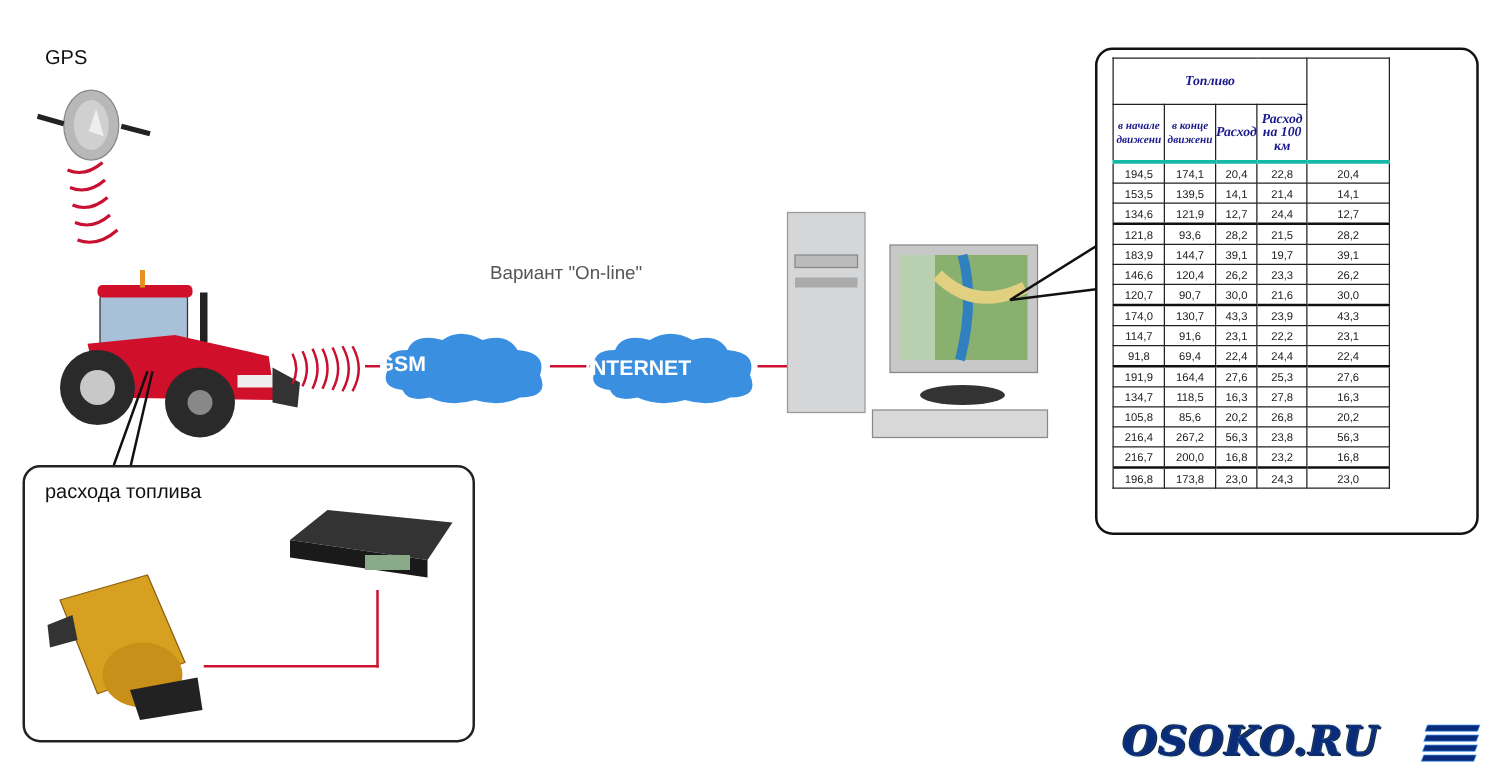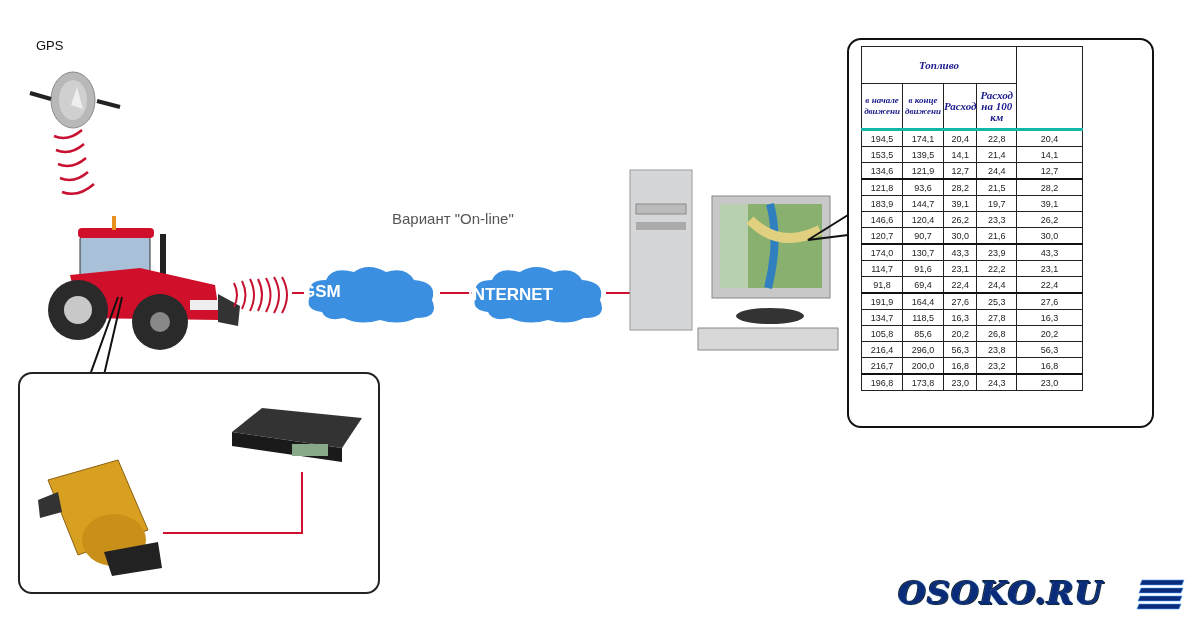--- a/index.html
+++ b/index.html
@@ -1,20 +1,20 @@
 <!DOCTYPE html>
 <html><head>
 <meta charset="utf-8">
 <style>
   html, body { margin:0; padding:0; }
   body { width:1200px; height:619px; background:#ffffff; position:relative; overflow:hidden; font-family:"Liberation Sans", sans-serif; }
   .abs { position:absolute; }
 
   
-  #gps-label { left:36px; top:38px; font-size:13px; color:#111; }
+  #gps-label { left:36px; top:38px; font-size:16px; color:#111; }
   #satellite { left:25px; top:65px; width:100px; height:70px; }
   #gps-waves { left:48px; top:128px; width:60px; height:70px; }
 
   
   #tractor { left:40px; top:210px; width:210px; height:150px; }
   #tractor-waves { left:230px; top:275px; width:62px; height:40px; }
 
   
   #online-label { left:392px; top:210px; font-size:15px; color:#555; }
   .cloud { position:absolute; }
@@ -25,21 +25,21 @@
   #cloud-gsm .cloud-label { top:20px; }
   #cloud-internet .cloud-label { top:23px; }
 
   
   .red-line { position:absolute; background:#d01030; }
 
   
   #computer { left:620px; top:160px; width:240px; height:200px; }
 
   
-  #table-callout { left:847px; top:38px; width:307px; height:390px; border:2px solid #111; border-radius:14px; background:#fff; box-sizing:border-box; }
+  #table-callout { left:876px; top:38px; width:307px; height:390px; border:2px solid #111; border-radius:14px; background:#fff; box-sizing:border-box; }
   #fuel-table { position:absolute; left:12px; top:6px; border-collapse:collapse; width:222px; }
   #fuel-table td, #fuel-table th { border:1.5px solid #222; font-size:9px; text-align:center; color:#222; padding:0; }
   #fuel-table th { font-family:"Liberation Serif", serif; font-style:italic; font-weight:bold; color:#1a1a8c; }
   #fuel-table th.title { height:36px; font-size:11px; }
   #fuel-table th.sub { height:44px; font-size:9px; line-height:11px; }
   #fuel-table th.sub.big { font-size:11px; }
   #fuel-table td { height:15px; }
   #fuel-table .extra { width:65px; }
   #fuel-table tr.thick td { border-top:2.5px solid #111;margin-top:12px; }
   #fuel-table tbody tr:first-child td { border-top:3px solid #14b8a6; }
@@ -235,21 +235,21 @@
         </tr>
         <tr>
           <td>105,8</td>
           <td>85,6</td>
           <td>20,2</td>
           <td>26,8</td>
           <td>20,2</td>
         </tr>
         <tr>
           <td>216,4</td>
-          <td>296,0</td>
+          <td>267,2</td>
           <td>56,3</td>
           <td>23,8</td>
           <td>56,3</td>
         </tr>
         <tr>
           <td>216,7</td>
           <td>200,0</td>
           <td>16,8</td>
           <td>23,2</td>
           <td>16,8</td>
@@ -264,20 +264,21 @@
       </tbody>
   </table>
 </div>
 
 <svg class="abs" style="left:90px; top:295px;" width="40" height="80" viewBox="0 0 40 80">
   <path d="M0 80 L28 2 M14 80 L32 2" stroke="#111" stroke-width="2" fill="none"></path>
 </svg>
 
 <div id="sensor-callout" class="abs"></div>
 <div id="sensor-label" class="abs">
+  <div>расхода топлива</div>
 </div>
 <svg id="flow-sensor" class="abs" viewBox="0 0 150 150">
   <path d="M20 40 L90 20 L120 90 L50 115 Z" fill="#d8a020" stroke="#8a6010"></path>
   <ellipse cx="86" cy="100" rx="32" ry="26" fill="#c89018"></ellipse>
   <path d="M76 112 L130 102 L134 128 L84 136 Z" fill="#222"></path>
   <path d="M10 60 L30 52 L34 72 L12 78 Z" fill="#333"></path>
 </svg>
 <svg id="gps-box" class="abs" viewBox="0 0 145 75">
   <path d="M10 32 L40 8 L140 18 L120 48 Z" fill="#333"></path>
   <path d="M10 32 L120 48 L120 62 L10 46 Z" fill="#1a1a1a"></path>

